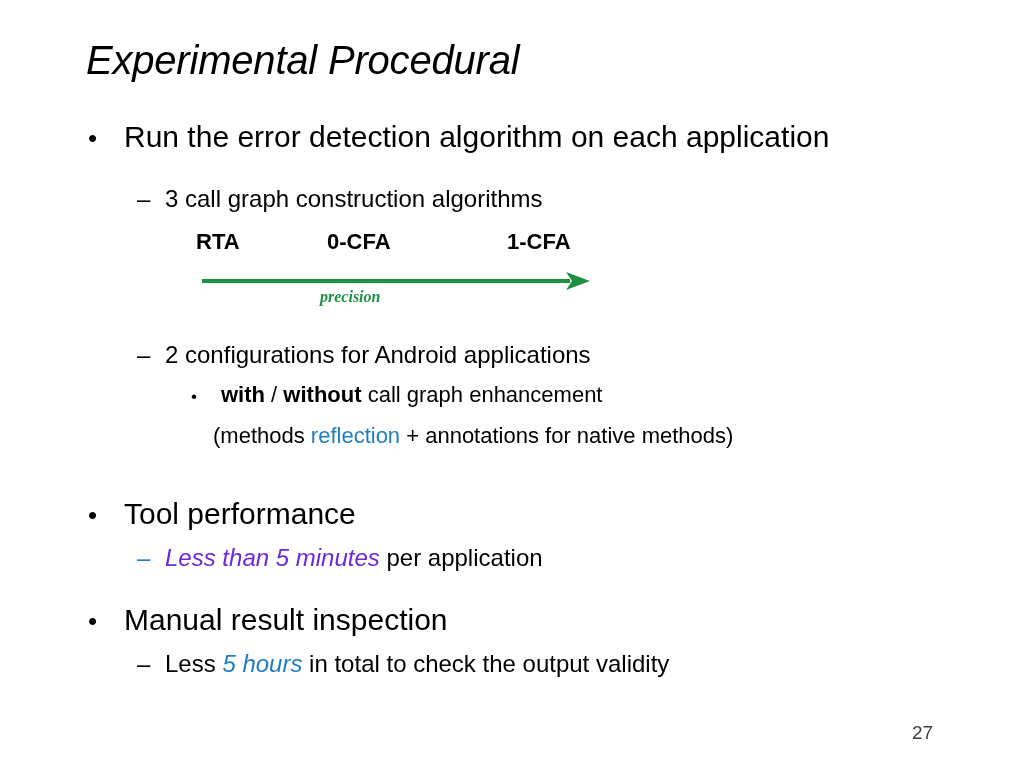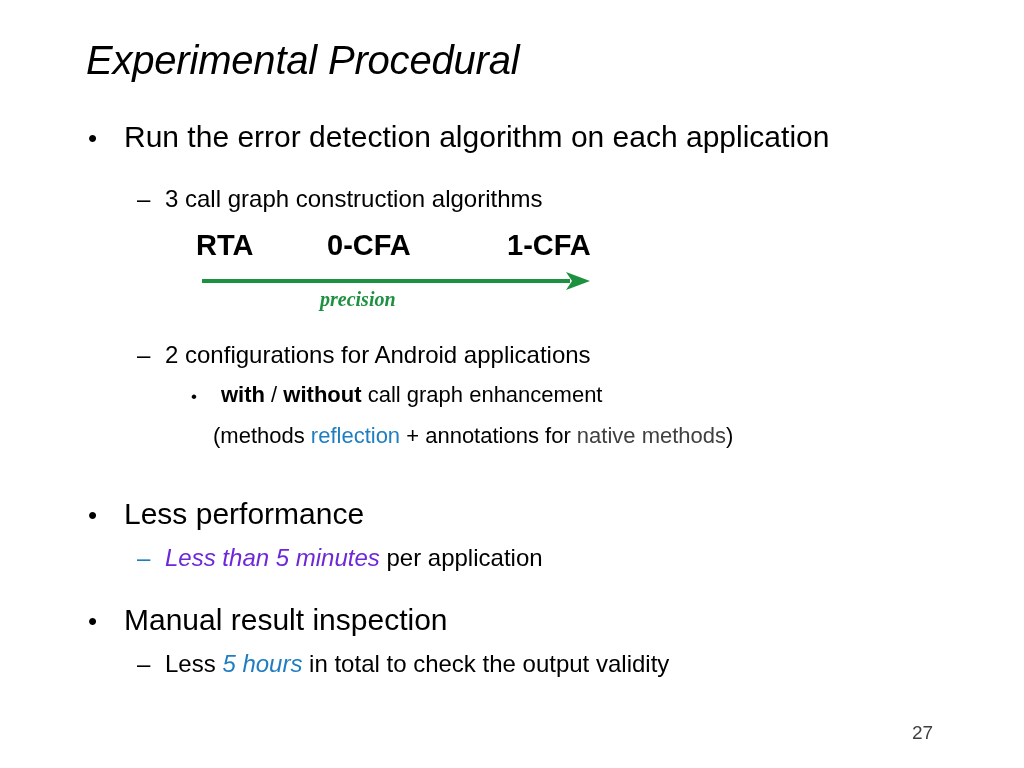--- a/index.html
+++ b/index.html
@@ -74,21 +74,21 @@
   .algo-row {
     position: absolute;
     left: 196px;
     top: 229px;
     width: 420px;
     height: 32px;
   }
   .algo {
     position: absolute;
     top: 0;
-    font-size: 29px;
+    font-size: 22px;
     font-weight: bold;
     white-space: nowrap;
   }
   .algo-0 { left: 0px; }
   .algo-1 { left: 131px; }
   .algo-2 { left: 311px; text-align: right; }
 
   
   .arrow-wrap {
     position: absolute;
@@ -96,21 +96,21 @@
     top: 268px;
     width: 392px;
     height: 28px;
   }
   .arrow-svg { display: block; }
   .precision-label {
     position: absolute;
     left: 120px;
     top: 20px;
     font-family: "Liberation Serif", serif;
-    font-size: 20px;
+    font-size: 16px;
     font-weight: bold;
     font-style: italic;
     white-space: nowrap;
   }
 
   
   .b    { font-weight: bold; }
   .i    { font-style: italic; }
   .blue { }
   .sep  { font-weight: 400; }
@@ -158,25 +158,25 @@
   <div class="row lvl2" style="top:341px;">
     <span class="marker">–</span>
     <span class="txt">2 configurations for Android applications</span>
   </div>
 
   <div class="row lvl3" style="top:382px;">
     <span class="marker">•</span>
     <span class="txt"><span class="b">with</span><span class="sep"> / </span><span class="b">without</span><span> call graph enhancement</span></span>
     </div>
 
-  <div class="plain" style="left:213px; top:423px; font-size:22px;"><span>(methods </span><span class="blue" style="color:#1f7ec0;">reflection</span><span> + annotations for </span><span class="blue" style="color:#404040;">native methods</span><span>)</span></div>
+  <div class="plain" style="left:213px; top:423px; font-size:22px;"><span>(methods </span><span class="blue" style="color:#1f7ec0;">reflection</span><span> + annotations for </span><span class="blue" style="color:#000000;">native methods</span><span>)</span></div>
 
   <div class="row lvl1" style="top:497px;">
     <span class="marker">•</span>
-    <span class="txt">Less performance</span>
+    <span class="txt">Tool performance</span>
   </div>
 
   <div class="row lvl2" style="top:544px;">
     <span class="marker" style="color:#1f7ec0;">–</span>
     <span class="txt"><span class="i blue" style="color:#6d28d9;">Less than 5 minutes</span><span> per application</span></span>
   </div>
 
   <div class="row lvl1" style="top:603px;">
     <span class="marker">•</span>
     <span class="txt">Manual result inspection</span>

